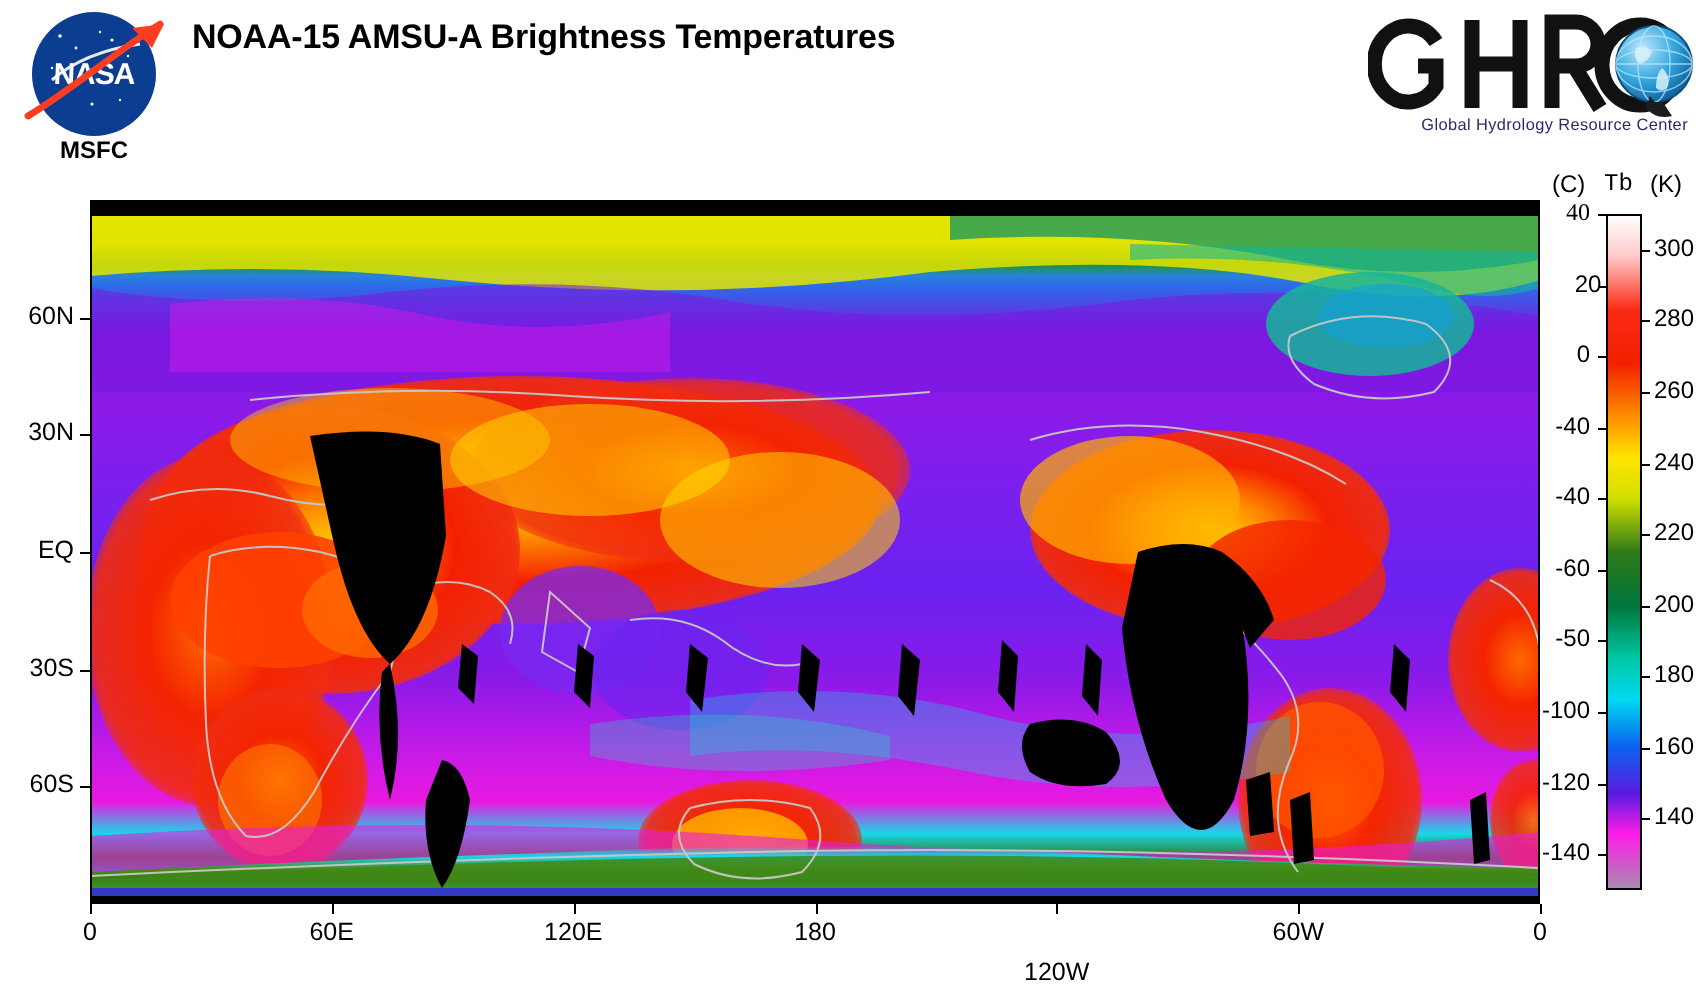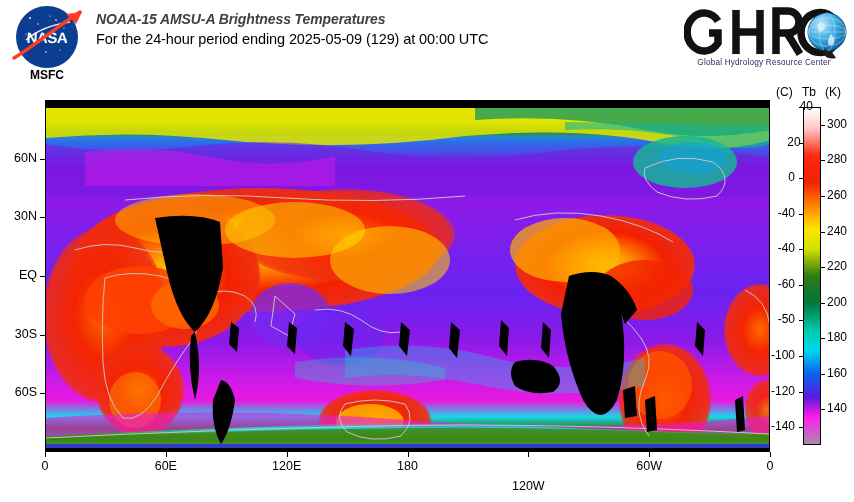--- a/index.html
+++ b/index.html
@@ -17,27 +17,27 @@
   .nasa-circle { position: absolute; left: 8px; top: 0px; width: 62px; height: 62px;
     border-radius: 50%; background: #0b3d91; overflow: hidden; }
   .nasa-word { position: absolute; left: 0; top: 23px; width: 62px; text-align: center;
     color: #ffffff; font-size: 15px; font-weight: bold; letter-spacing: -0.5px;
     font-family: "Liberation Sans", sans-serif; transform: skewX(-2deg); }
   .nasa-swoosh { position: absolute; left: 2px; top: 4px; width: 74px; height: 54px; }
   .msfc { position: absolute; left: 0px; top: 62px; width: 78px; text-align: center;
     font-size: 12px; font-weight: bold; color: #000; }
 
   .titleblock { position: absolute; left: 96px; top: 9px; }
-  .t1 { font-size: 14px; font-weight: bold; color: #404040; line-height: 20px; letter-spacing: -0.1px; font-style: italic;}
+  .t1 { font-size: 17px; font-weight: bold; color: #000000; line-height: 20px; letter-spacing: -0.1px;}
   .t2 { font-size: 14.5px; color: #000; line-height: 21px; letter-spacing: -0.1px;}
   .t3 { font-size: 14.5px; color: #000; line-height: 21px; letter-spacing: -0.1px;}
 
   
   .ghrc { position: absolute; left: 684px; top: 4px; width: 166px; height: 72px; }
-  .ghrc-sub { position: absolute; left: 0; top: 54px; width: 160px; text-align: center;
+  .ghrc-sub { position: absolute; left: 0; top: 54px; width: 160px; text-align: right;
     font-size: 8.2px; color: #2b2b6b; letter-spacing: 0.2px; white-space: nowrap;}
 
   
   #map { position: absolute; left: 45px; top: 100px; width: 725px; height: 352px;
     background: #000; overflow: hidden; }
   #mapsvg { position: absolute; left:0; top:0; width: 725px; height: 352px; display:block;}
   .mapborder { position:absolute; left:45px; top:100px; width:725px; height:352px;
     border: 1px solid #000; pointer-events:none;}
 
   
@@ -84,21 +84,20 @@
     </div>
     <svg class="nasa-swoosh" viewBox="0 0 74 54">
       <path d="M4 48 C 24 36 48 16 70 2" stroke="#fc3d21" stroke-width="3.4" fill="none" stroke-linecap="round"></path>
       <path d="M56 4 L72 2 L66 14 Z" fill="#fc3d21"></path>
     </svg>
     <div class="msfc">MSFC</div>
   </div>
 
   <div class="titleblock">
     <div class="t1">NOAA-15 AMSU-A Brightness Temperatures</div>
-    <div class="t3">For the 24-hour period ending 2025-05-09 (129) at 00:00 UTC</div>
   </div>
 
   <div class="ghrc">
     <svg width="166" height="56" viewBox="0 0 166 56">
       <defs>
         <radialGradient id="gl" cx="35%" cy="30%" r="75%">
           <stop offset="0%" stop-color="#bfe8fb"></stop>
           <stop offset="55%" stop-color="#35a8e0"></stop>
           <stop offset="100%" stop-color="#0d5f99"></stop>
         </radialGradient>
@@ -292,28 +291,28 @@
       <div class="ylab" style="left: -3px; top: 209.333px; width: 40px;">30N</div>
       <div class="ticky" style="left: 40px; top: 276px;"></div>
       <div class="ylab" style="left: -3px; top: 268px; width: 40px;">EQ</div>
       <div class="ticky" style="left: 40px; top: 334.667px;"></div>
       <div class="ylab" style="left: -3px; top: 326.667px; width: 40px;">30S</div>
       <div class="ticky" style="left: 40px; top: 393.333px;"></div>
       <div class="ylab" style="left: -3px; top: 385.333px; width: 40px;">60S</div>
     </div>
 
   <div class="cbhead" style="left:776px;">(C)</div>
-  <div class="cbhead" style="left:802px;">Tb</div>
+  <div class="cbhead" style="left:802px;font-family:Liberation Mono, monospace;">Tb</div>
   <div class="cbhead" style="left:825px;">(K)</div>
   <div id="cbar">
       <div id="cbarfill" style="background: linear-gradient(rgb(255, 255, 255) 0%, rgb(255, 201, 201) 6%, rgb(251, 43, 20) 14%, rgb(242, 32, 0) 22%, rgb(255, 144, 0) 30%, rgb(255, 228, 0) 36%, rgb(211, 224, 0) 42%, rgb(47, 122, 24) 50%, rgb(0, 118, 60) 58%, rgb(0, 201, 167) 66%, rgb(0, 216, 240) 72%, rgb(10, 99, 240) 79%, rgb(91, 26, 224) 86%, rgb(255, 28, 232) 92%, rgb(169, 138, 176) 100%);"></div>
     </div>
   <div id="cbaxis">
       <div class="cbtickL" style="left: 799px; top: 107px;"></div>
-      <div class="cblabL" style="left: 779px; top: 99px;">40</div>
+      <div class="cblabL" style="left: 761px; top: 99px; font-family: Liberation Serif, serif;">40</div>
       <div class="cbtickL" style="left: 799px; top: 142.579px;"></div>
       <div class="cblabL" style="left: 777px; top: 134.579px; text-align: center;">20</div>
       <div class="cbtickL" style="left: 799px; top: 178.158px;"></div>
       <div class="cblabL" style="left: 761px; top: 170.158px;">0</div>
       <div class="cbtickL" style="left: 799px; top: 213.737px;"></div>
       <div class="cblabL" style="left: 761px; top: 205.737px;">-40</div>
       <div class="cbtickL" style="left: 799px; top: 249.316px;"></div>
       <div class="cblabL" style="left: 761px; top: 241.316px;">-40</div>
       <div class="cbtickL" style="left: 799px; top: 284.895px;"></div>
       <div class="cblabL" style="left: 761px; top: 276.895px;">-60</div>

